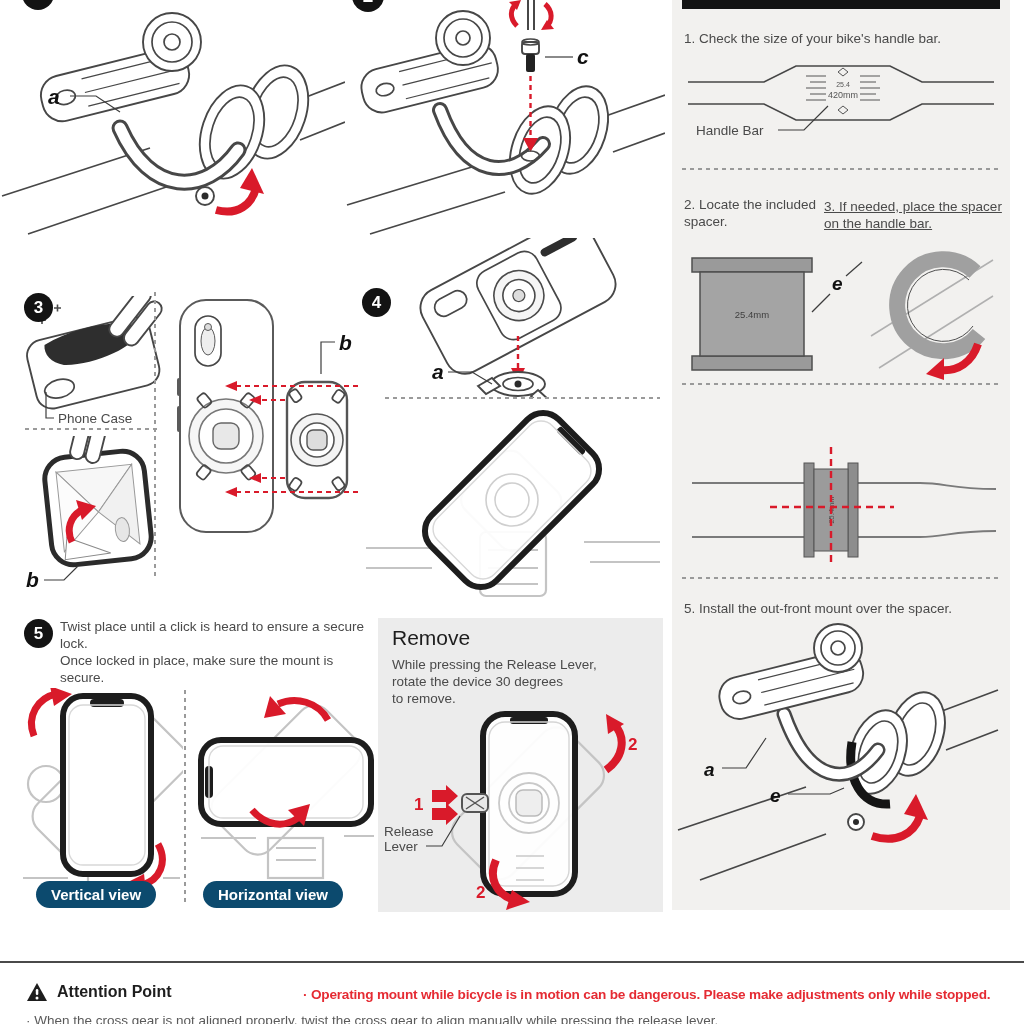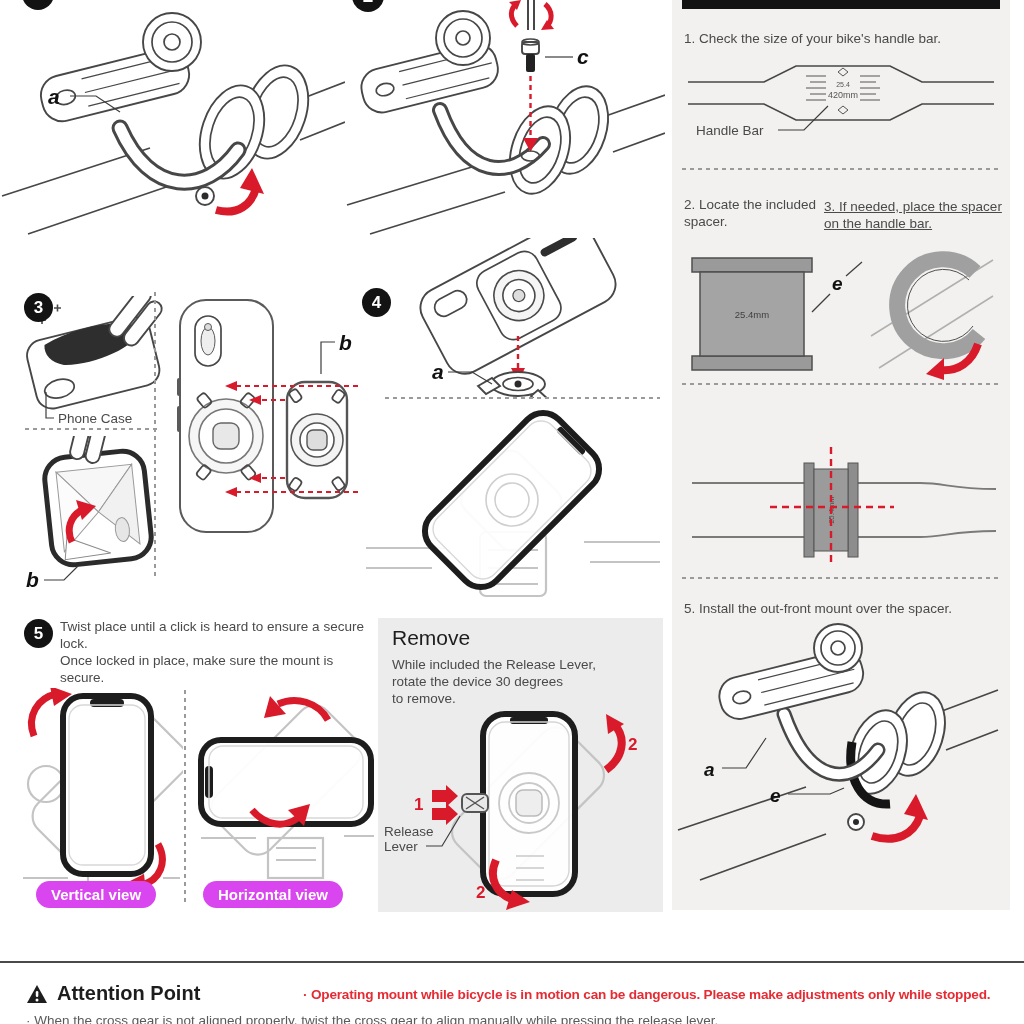--- a/index.html
+++ b/index.html
@@ -7,42 +7,42 @@
         font-family:"Liberation Sans",sans-serif;}
   .abs{position:absolute;}
   .num-badge{position:absolute;width:32px;height:32px;border-radius:50%;background:#131313;
              color:#fff;font-weight:bold;font-size:19px;display:flex;align-items:center;
              justify-content:center;z-index:5;}
   .gtxt{font-size:13.5px;color:#4a4a4a;line-height:17px;}
   .dash-h{position:absolute;height:2px;
           background:repeating-linear-gradient(90deg,#9a9a9a 0 4px,transparent 4px 8px);}
   .dash-v{position:absolute;width:2px;
           background:repeating-linear-gradient(180deg,#9a9a9a 0 4px,transparent 4px 8px);}
-  .pill{position:absolute;height:27px;padding:0 15px;border-radius:14px;background:#d946ef;
+  .pill{position:absolute;height:27px;padding:0 15px;border-radius:14px;background:#0c4a6e;
         color:#fff;font-weight:bold;font-size:15px;display:inline-flex;align-items:center;
         justify-content:center;}
   .panel{position:absolute;left:672px;top:0;width:338px;height:910px;background:#f2f1ef;}
   .panel-bar{position:absolute;left:10px;top:0;width:318px;height:9px;background:#131313;}
   .plabel{font-style:italic;font-weight:bold;font-size:21px;fill:#111;
           font-family:"Liberation Sans",sans-serif;}
   .plabel-s{font-style:italic;font-weight:bold;font-size:19px;fill:#111;
           font-family:"Liberation Sans",sans-serif;}
   .svgtxt{font-family:"Liberation Sans",sans-serif;fill:#4a4a4a;font-size:13.5px;}
   .conn{stroke:#3c3c3c;stroke-width:1.2;fill:none;}
   .ln{stroke:#474747;stroke-width:1.7;fill:none;}
   .lnf{stroke:#474747;stroke-width:1.9;fill:#fff;}
   .ghost{stroke:#c4c4c4;fill:none;stroke-width:2.2;}
   .red{fill:none;stroke:#d91a2a;}
   .redf{fill:#d91a2a;stroke:none;}
   .rmark{font-family:"Liberation Sans",sans-serif;fill:#d91a2a;font-weight:bold;font-size:17px;}
   .remove-box{position:absolute;left:378px;top:618px;width:285px;height:294px;background:#ececec;}
   .remove-title{position:absolute;left:14px;top:8px;font-size:21px;font-weight:400;color:#1d1d1d;}
   .attn-rule{position:absolute;left:0;top:961px;width:1024px;height:2px;background:#4a4a4a;}
   .attn-title{position:absolute;left:26px;top:982px;display:flex;align-items:center;gap:9px;
-              font-size:20px;font-weight:800;color:#1d1d1d;}
+              font-size:16px;font-weight:800;color:#1d1d1d;}
   .attn-warning{position:absolute;left:303px;top:987px;width:715px;white-space:nowrap;
                 font-size:13.6px;font-weight:bold;color:#e52b33;letter-spacing:-0.2px;}
   .attn-note{position:absolute;left:26px;top:1013px;white-space:nowrap;
              font-size:13.5px;color:#5a5a5a;}
 </style>
 </head>
 <body>
 
 <div class="page">
 
@@ -304,21 +304,21 @@
       <polygon class="redf" points="108,138 114,116 92,122"></polygon>
     </g>
   </svg>
   <div class="pill" style="left:203px;top:881px;">
     <span>Horizontal view</span>
   </div>
 
   <div class="remove-box">
     <div class="remove-title">Remove</div>
     <div class="abs gtxt" style="left:14px;top:38px;width:260px;">
-      <div>While included the Release Lever,</div>
+      <div>While pressing the Release Lever,</div>
       <div>rotate the device 30 degrees</div>
       <div>to remove.</div>
     </div>
     <svg class="abs" style="left:0;top:88px;" width="285" height="206" viewBox="0 0 285 206">
       <g transform="rotate(45 150 96)">
         <rect x="112" y="18" width="78" height="158" rx="18" class="ghost" stroke-width="2.4"></rect>
       </g>
       <rect x="105" y="8" width="92" height="180" rx="22" fill="#ffffff" fill-opacity="0.93" stroke="#1d1d1d" stroke-width="6"></rect>
       <rect x="132" y="11" width="38" height="7" rx="3" fill="#1d1d1d"></rect>
       <rect x="111" y="16" width="80" height="164" rx="16" fill="none" stroke="#d5d5d5" stroke-width="1.4"></rect>

